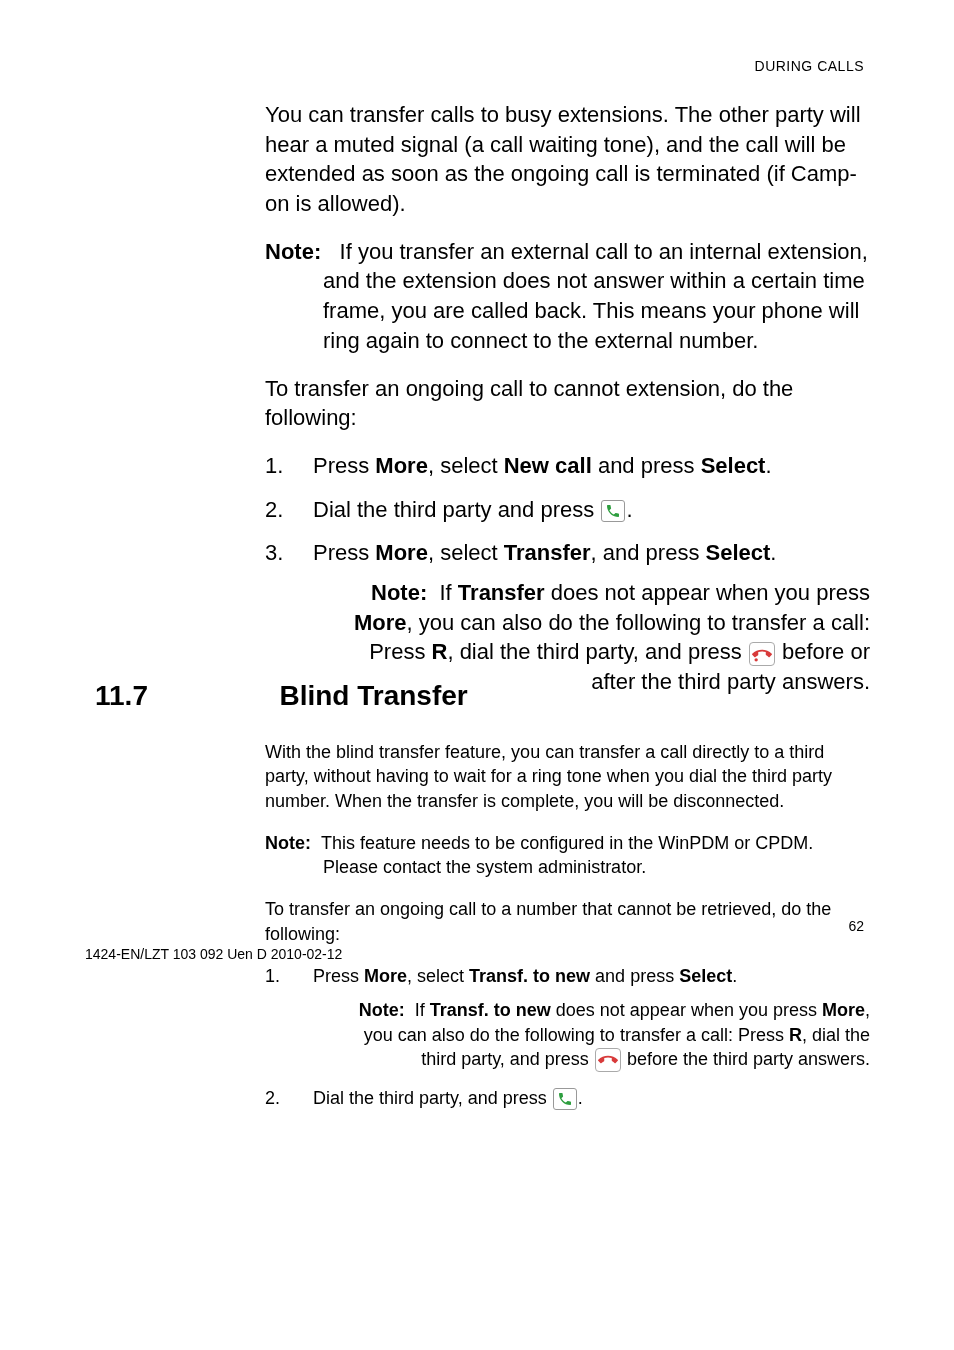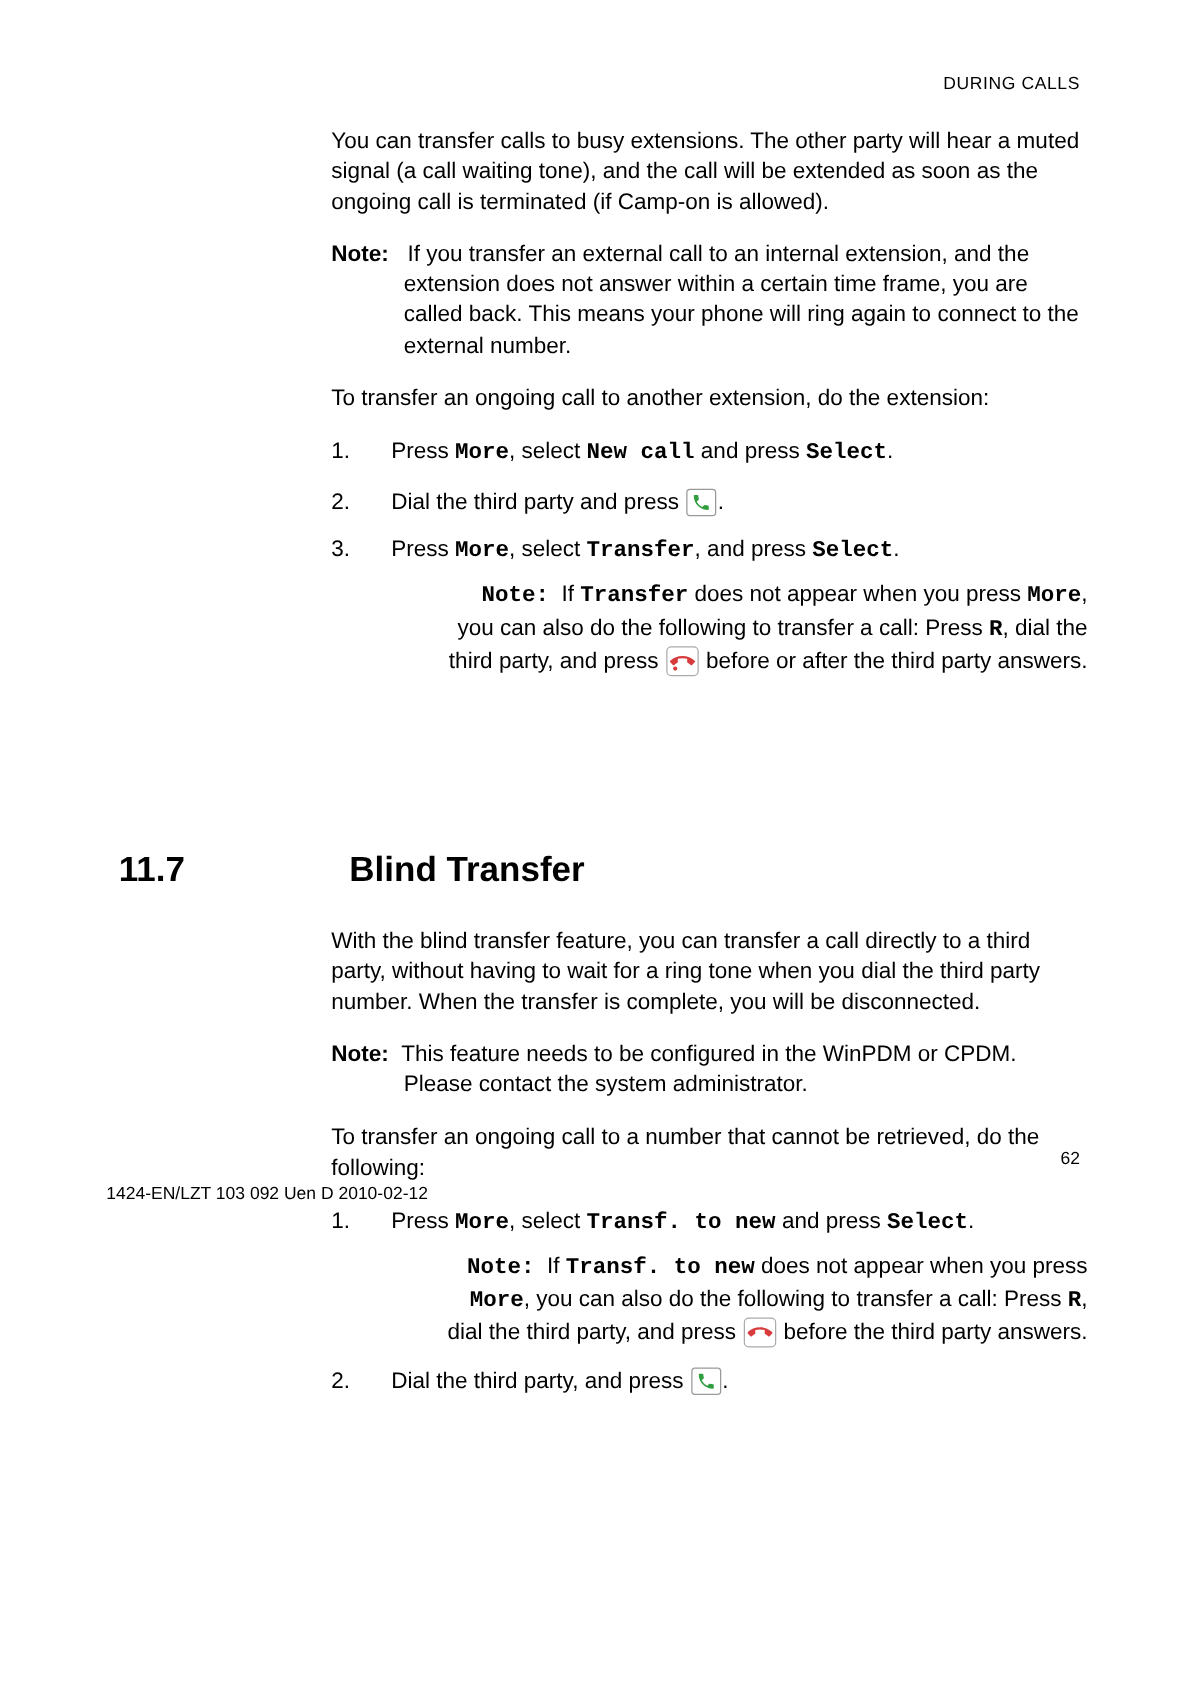--- a/index.html
+++ b/index.html
@@ -24,21 +24,21 @@
     right: 90px;
     font-size: 14px;
     font-variant: small-caps;
     letter-spacing: 0.5px;
   }
   .content {
     position: absolute;
     left: 265px;
     top: 100px;
     width: 605px;
-    font-size: 18px;
+    font-size: 22px;
     line-height: 1.35;
   }
   .para {
     margin-bottom: 18px;
   }
   .note-block {
     margin-bottom: 18px;
     padding-left: 58px;
     text-indent: -58px;
   }
@@ -135,37 +135,37 @@
     bottom: 34px;
     left: 85px;
     font-size: 14px;
   }
   .footer-right {
     position: absolute;
     bottom: 62px;
     right: 90px;
     font-size: 14px;
   }
-  b { font-weight: bold; font-family: Liberation Mono, monospace; }
+  b { font-weight: bold; }
 </style>
 </head>
 <body>
 
 <div class="page">
 
   <div class="header-right">DURING CALLS</div>
 
   <div class="content">
     <div class="para">You can transfer calls to busy extensions. The other party will hear a muted signal (a call waiting tone), and the call will be extended as soon as the ongoing call is terminated (if Camp-on is allowed).</div>
 
     <div class="note-block">
       <span class="note-label">Note:</span>&nbsp;&nbsp;&nbsp;<span>If you transfer an external call to an internal extension, and the extension does not answer within a certain time frame, you are called back. This means your phone will ring again to connect to the external number.</span>
     </div>
 
-    <div class="para">To transfer an ongoing call to another extension, do the extension:</div>
+    <div class="para">To transfer an ongoing call to cannot extension, do the following:</div>
 
     <ol class="steps">
       <li>
         <span class="num">1.</span>
         <span>Press </span><b>More</b><span>, select </span><b>New call</b><span> and press </span><b>Select</b><span>.</span>
       </li>
       <li>
         <span class="num">2.</span>
         <span>Dial the third party and press </span><span class="icon-call"><svg width="16" height="16" viewBox="0 0 24 24">
               <path fill="#2e9e3f" d="M6.6 10.8c1.4 2.8 3.8 5.1 6.6 6.6l2.2-2.2c.3-.3.7-.4 1-.2 1.1.4 2.3.6 3.6.6.6 0 1 .4 1 1V20c0 .6-.4 1-1 1C10.6 21 3 13.4 3 4c0-.6.4-1 1-1h3.5c.6 0 1 .4 1 1 0 1.2.2 2.4.6 3.6.1.3 0 .7-.2 1l-2.3 2.2z"></path>

